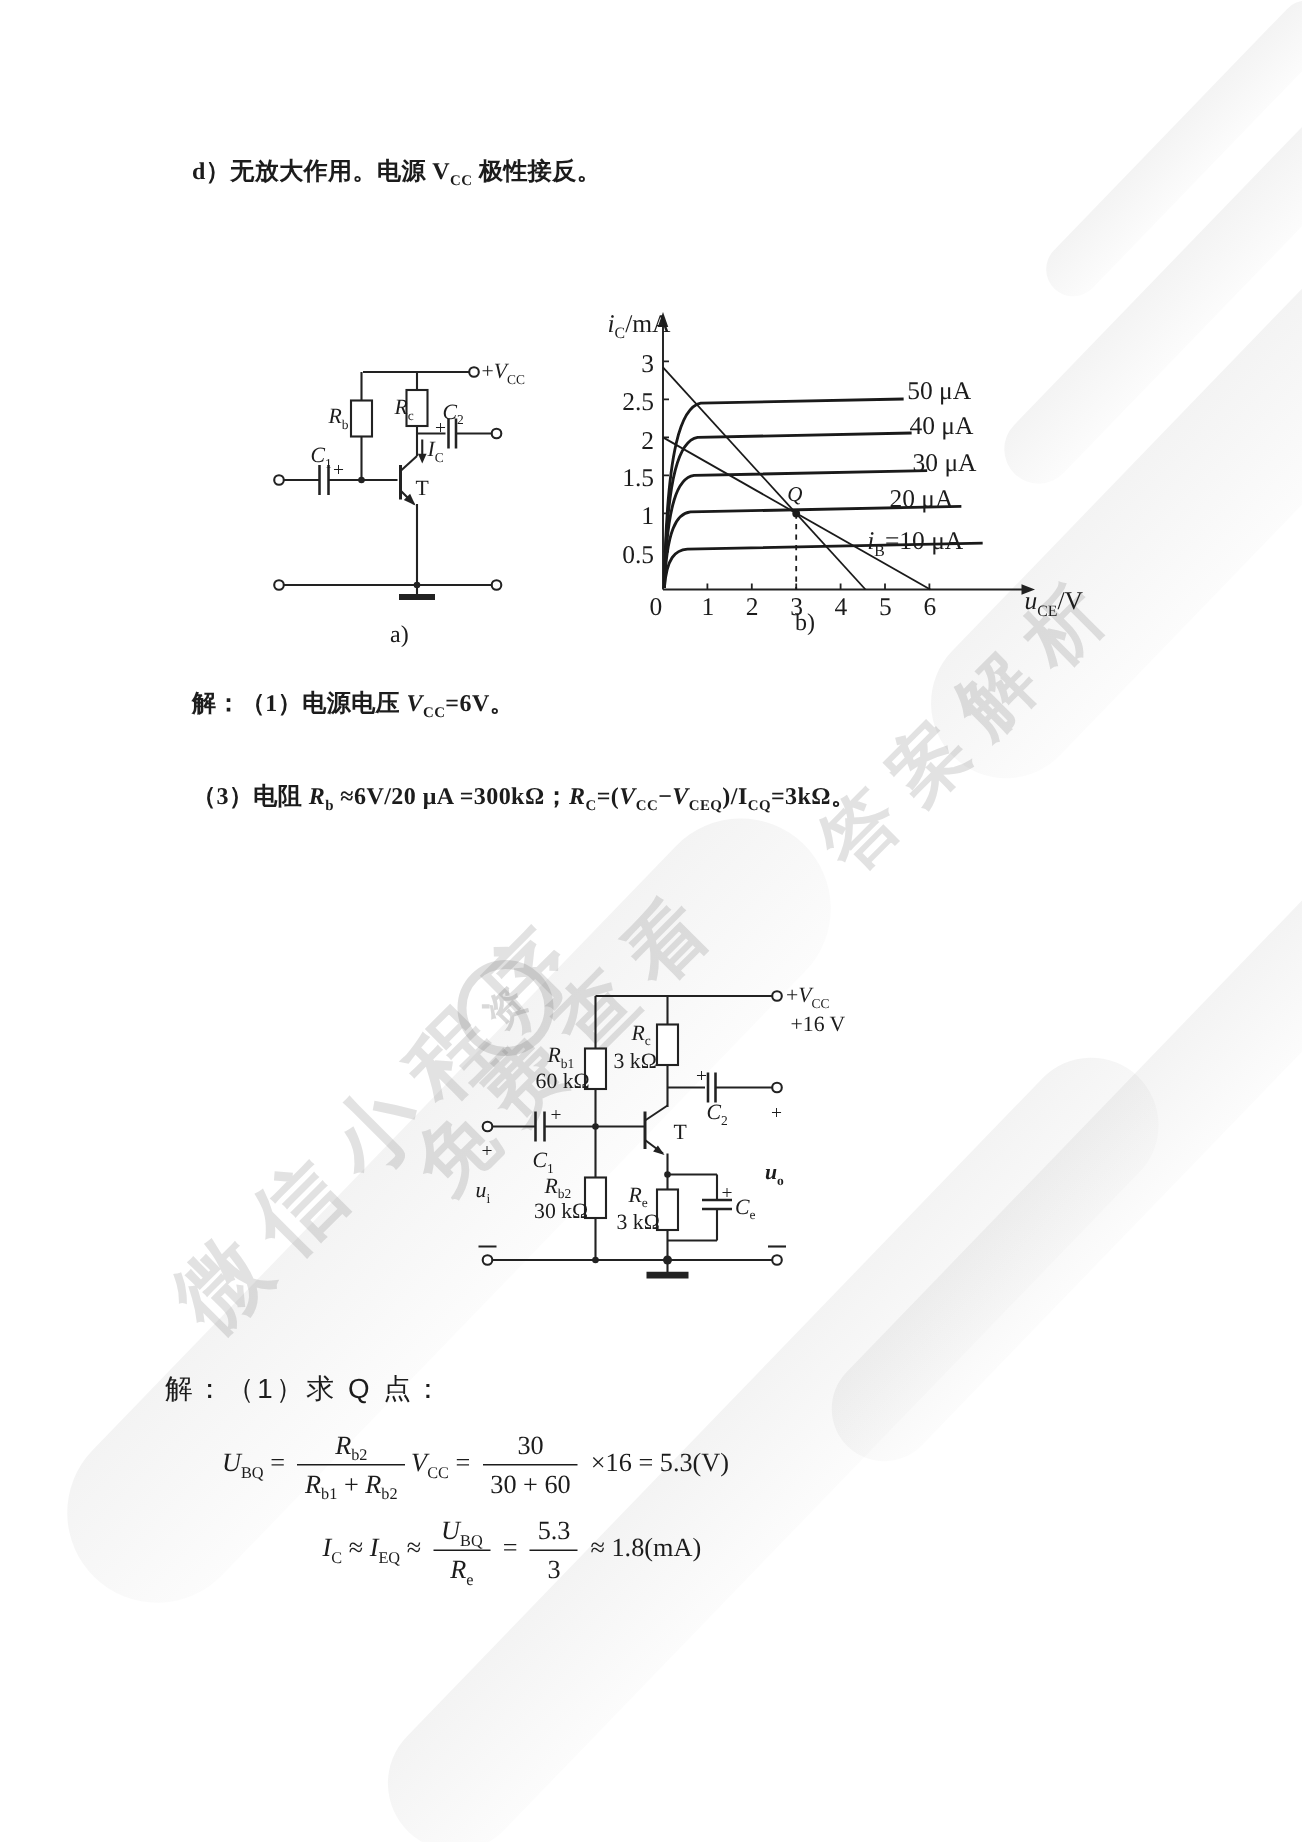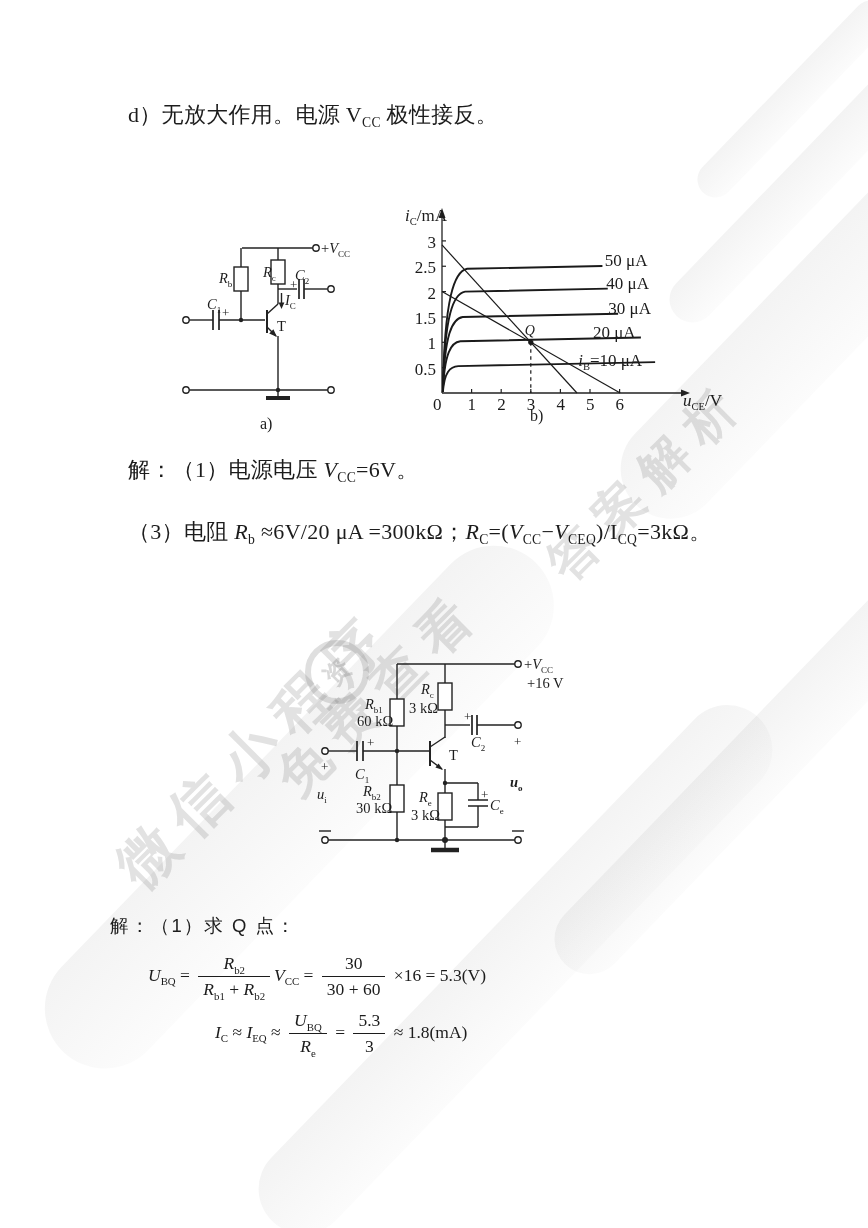--- a/index.html
+++ b/index.html
@@ -10,21 +10,21 @@
   #content-layer{z-index:1;}
   .wm-streak{position:absolute;border-radius:60px;transform:rotate(-46deg);transform-origin:0 0;
        background:linear-gradient(180deg,rgba(90,90,90,.07),rgba(90,90,90,.02));}
   .wm-text{position:absolute;font-family:"Liberation Sans",sans-serif;font-weight:700;
        color:rgba(110,110,110,.20);letter-spacing:14px;transform-origin:0 50%;
        transform:rotate(-45deg);white-space:nowrap;}
   .wm-seal{position:absolute;width:52px;height:52px;border:6px solid rgba(110,110,110,.22);
        border-radius:50%;display:flex;align-items:center;justify-content:center;font-size:26px;
        color:rgba(110,110,110,.26);transform:rotate(-45deg);
        font-family:"Liberation Sans",sans-serif;font-weight:700;}
-  p.body-text{position:absolute;margin:0;font-size:22px;line-height:30px;letter-spacing:0.3px;}
+  p.body-text{position:absolute;margin:0;font-size:16px;line-height:30px;letter-spacing:0.3px;font-weight:bold;}
   .one-line{white-space:nowrap;}
   .indent{text-indent:33px;}
   .it{font-style:italic;font-family:"Liberation Serif",serif;}
   sub{font-size:0.62em;line-height:0;}
   .fig{position:absolute;}
   .fig svg{position:absolute;left:0;top:0;}
   .circ-label{position:absolute;font-size:14.5px;white-space:nowrap;line-height:1;}
   .small-label{font-size:13px;}
   .sub-fig-label{position:absolute;font-size:16px;line-height:1;}
   .caption{position:absolute;font-size:15.5px;white-space:nowrap;}

